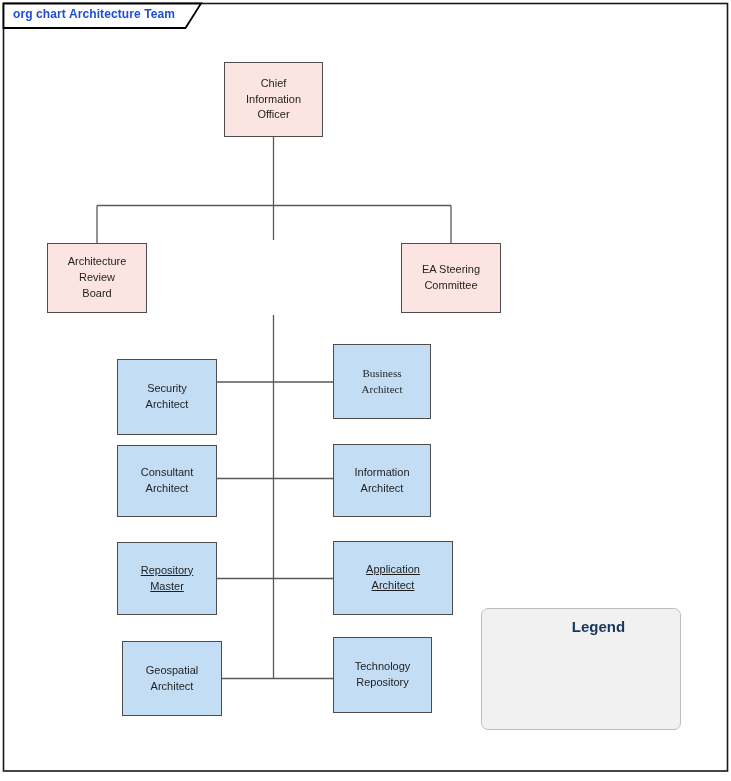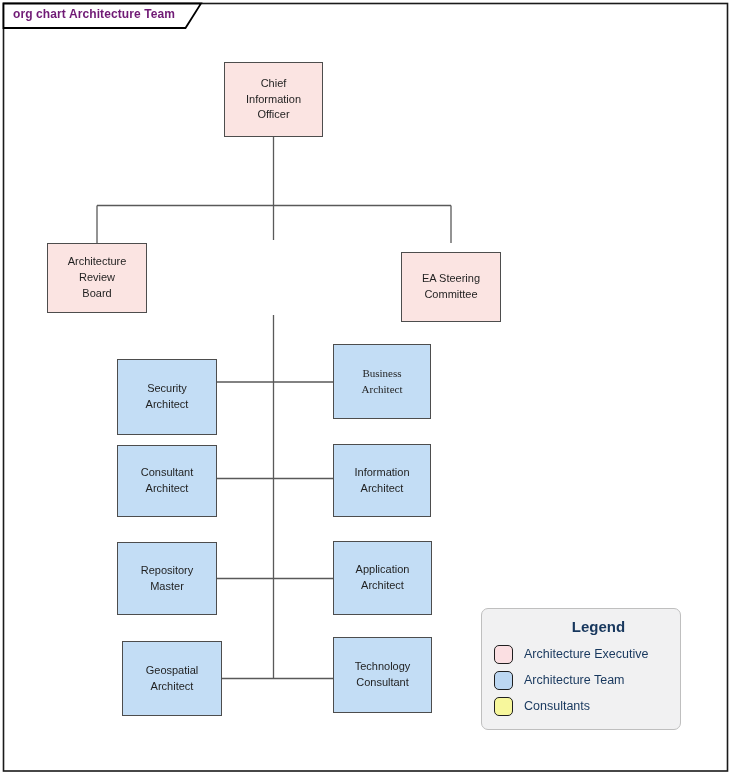--- a/index.html
+++ b/index.html
@@ -5,21 +5,21 @@
   html,body{margin:0;padding:0;background:#ffffff;}
   body{font-family:"Liberation Sans", sans-serif;}
   #canvas{position:relative;width:731px;height:781px;background:#ffffff;overflow:hidden;}
 
   
   #wire-layer{position:absolute;left:0;top:0;width:731px;height:781px;}
 
   
   .tab-label{
     position:absolute;left:13px;top:7px;width:180px;
-    font-size:12px;font-weight:bold;color:#701a75;letter-spacing:.1px;
+    font-size:12px;font-weight:bold;color:#1d4ed8;letter-spacing:.1px;
     white-space:nowrap;
   }
 
   
   .node{
     position:absolute;display:flex;align-items:center;justify-content:center;
     text-align:center;font-size:11px;line-height:1.45;color:#1f1f1f;
     border:1.5px solid #4d4d4d;box-sizing:border-box;padding:1px 16px;
   }
   .node-exec{background:#FBE4E2;}
@@ -81,67 +81,53 @@
 
   <div class="node node-exec" style="left:224px;top:62px;width:99px;height:75px;">
     <span>Chief Information Officer</span>
   </div>
 
   <div class="node node-exec" style="left:47px;top:243px;width:100px;height:70px;">
     <span>Architecture Review Board</span>
   </div>
 
 
-  <div class="node node-exec" style="left:401px;top:252px;width:100px;height:70px;">
+  <div class="node node-exec" style="left:401px;top:243px;width:100px;height:70px;">
     <span>EA Steering Committee</span>
   </div>
 
   <div class="node node-team" style="left:117px;top:343px;width:100px;height:76px;margin-top:16px;">
     <span>Security Architect</span>
   </div>
 
   <div class="node node-team" style="left:333px;top:344px;width:98px;height:75px;font-family:Liberation Serif, serif;">
     <span>Business Architect</span>
   </div>
 
   <div class="node node-team" style="left:333px;top:444px;width:98px;height:73px;">
     <span>Information Architect</span>
   </div>
 
   <div class="node node-team" style="left:117px;top:445px;width:100px;height:72px;">
     <span>Consultant Architect</span>
   </div>
 
-  <div class="node node-team" style="left:117px;top:542px;width:100px;height:73px;">
+  <div class="node node-team" style="left:117px;top:542px;width:100px;height:73px;text-decoration:underline;">
     <span>Repository Master</span>
   </div>
 
-  <div class="node node-team" style="left:333px;top:541px;width:99px;height:74px;">
+  <div class="node node-team" style="left:333px;top:541px;width:120px;height:74px;text-decoration:underline;">
     <span>Application Architect</span>
   </div>
 
   <div class="node node-team" style="left:122px;top:641px;width:100px;height:75px;">
     <span>Geospatial Architect</span>
   </div>
 
   <div class="node node-team" style="left:333px;top:637px;width:99px;height:76px;">
-    <span>Technology Consultant</span>
+    <span>Technology Repository</span>
   </div>
 
   <div class="legend">
     <div class="legend-title">Legend</div>
-    <div class="legend-items">
-      <div class="legend-item">
-        <span class="legend-swatch swatch-exec"></span>
-        <span class="legend-label">Architecture Executive</span>
-      </div>
-      <div class="legend-item">
-        <span class="legend-swatch swatch-team"></span>
-        <span class="legend-label">Architecture Team</span>
-      </div>
-      <div class="legend-item">
-        <span class="legend-swatch swatch-consult"></span>
-        <span class="legend-label">Consultants</span>
-      </div>
-    </div>
   </div>
 
 </div>
 
 </body></html>

